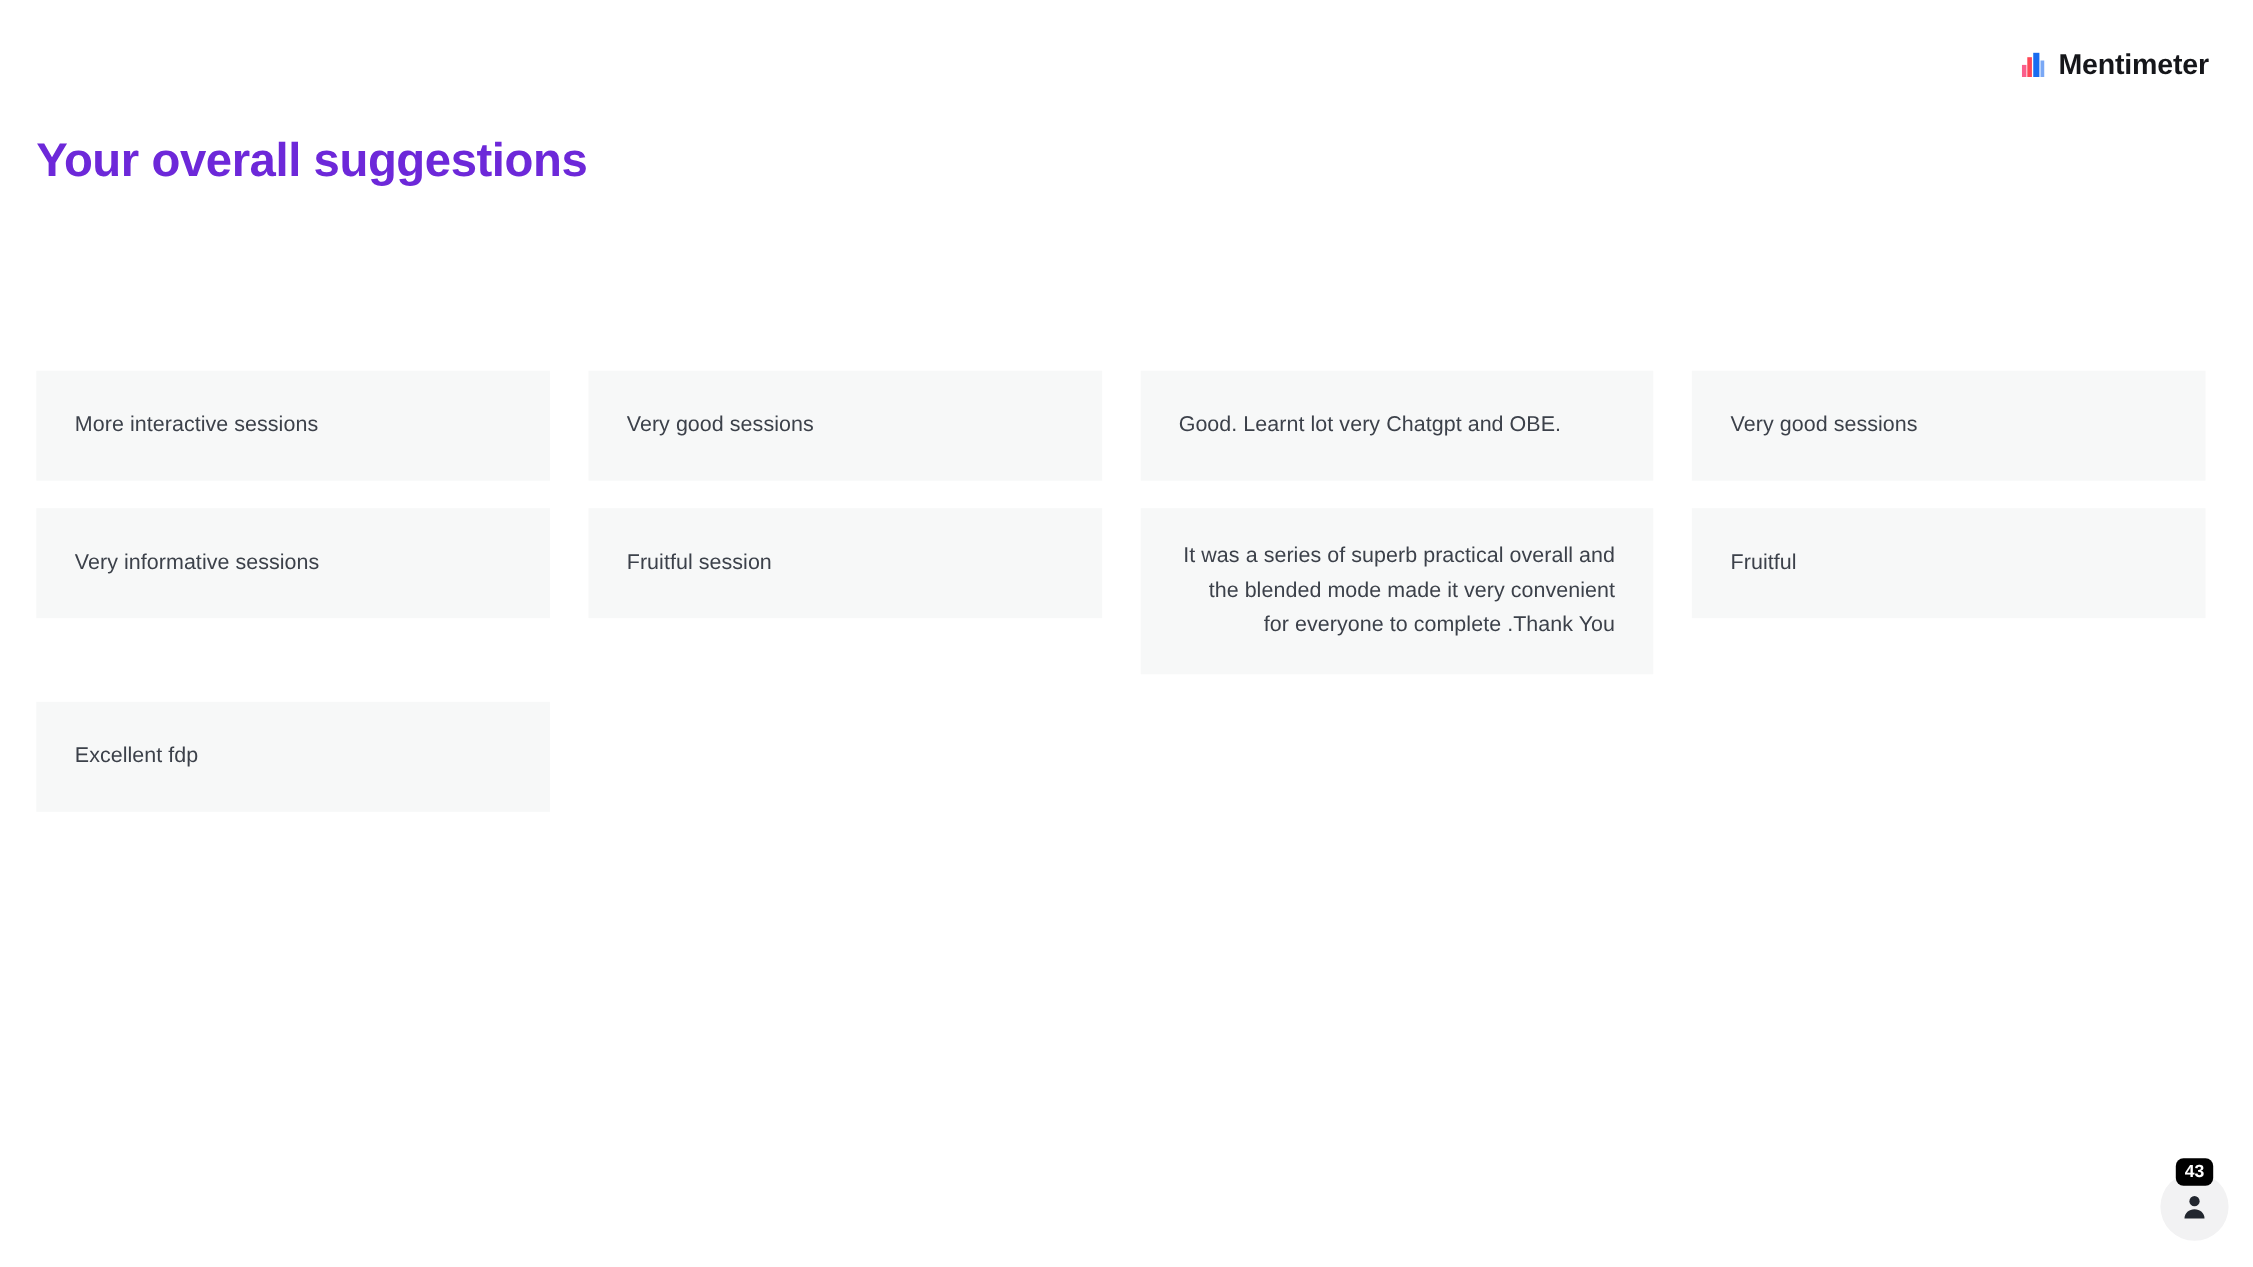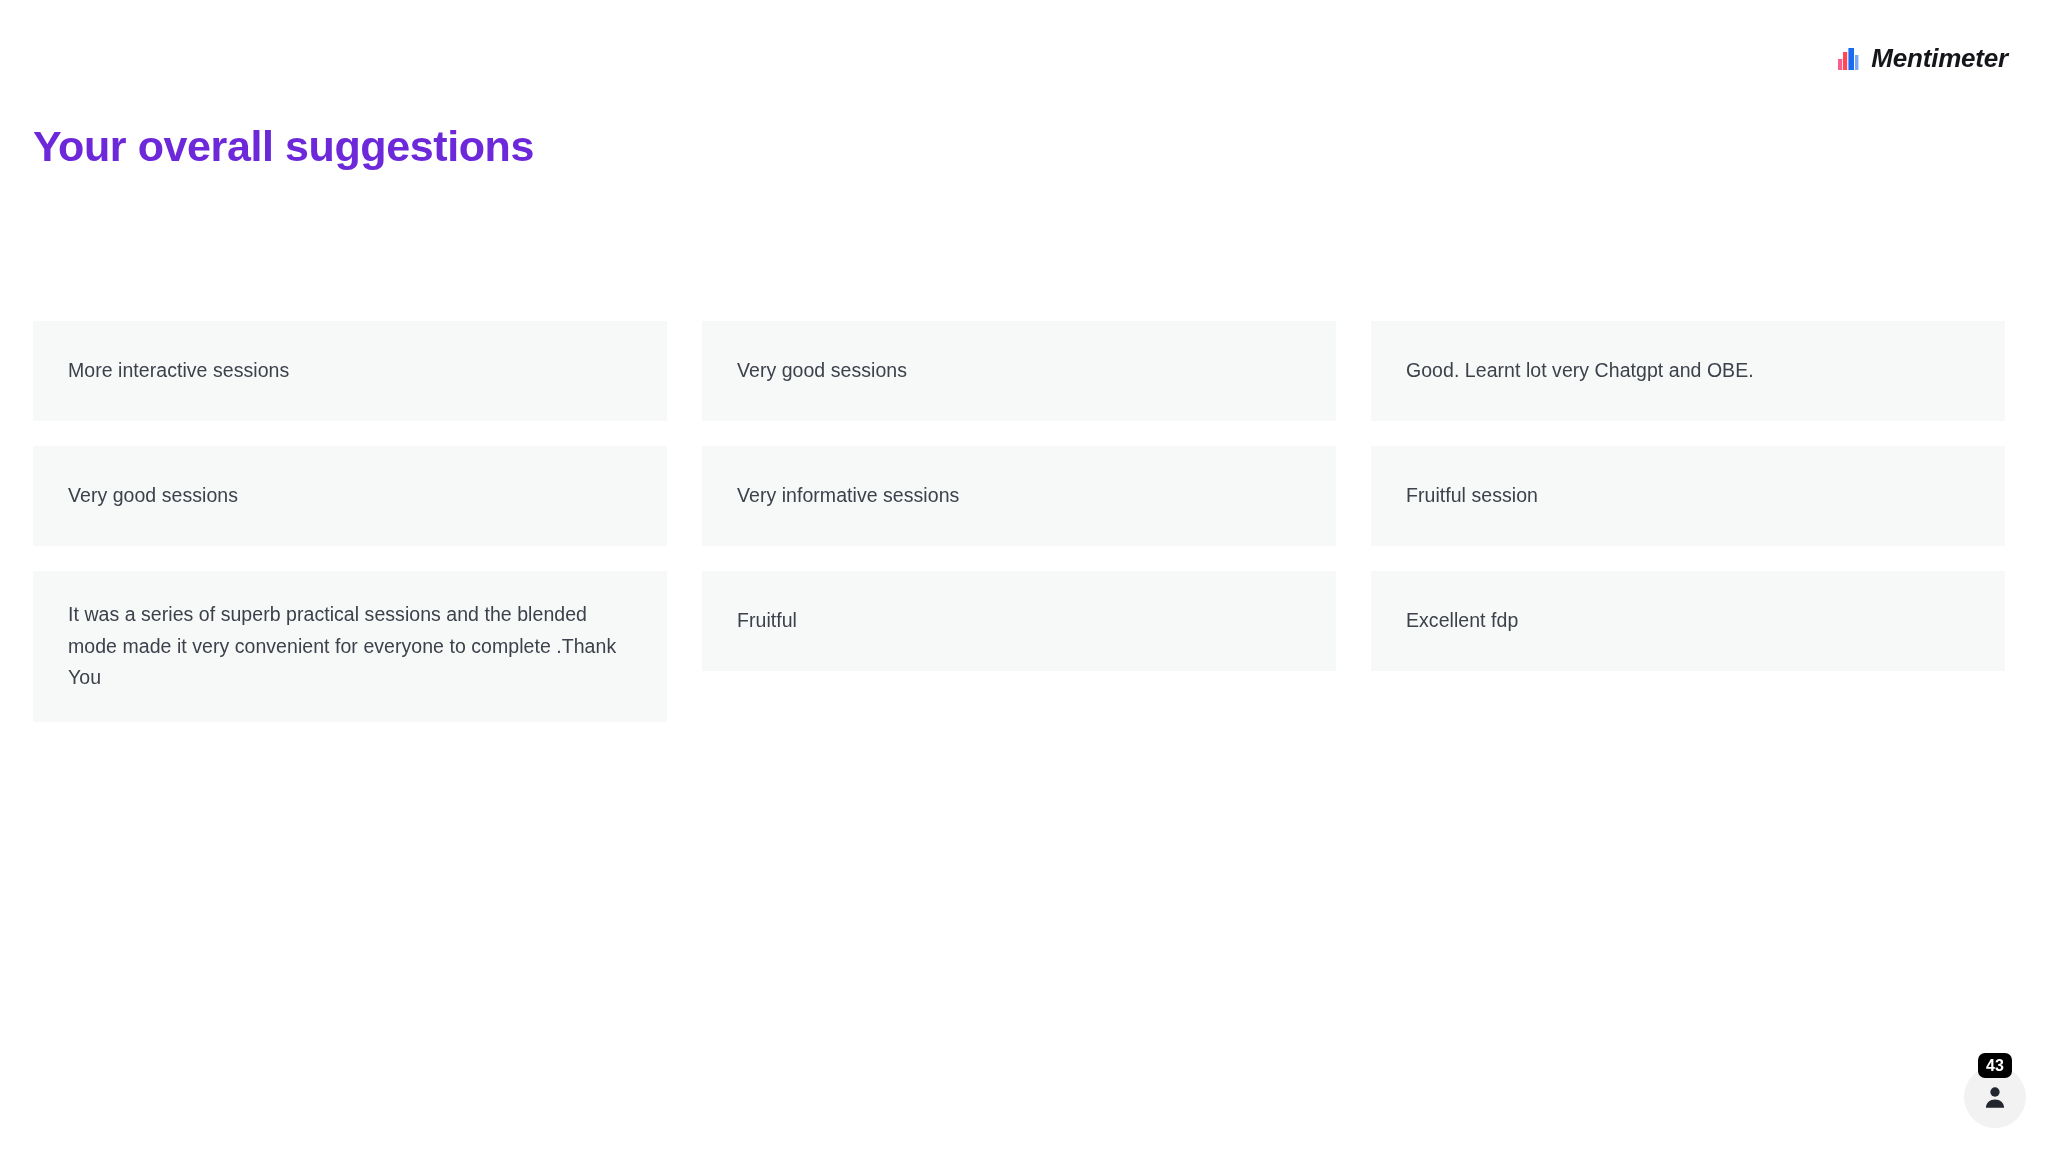--- a/index.html
+++ b/index.html
@@ -33,21 +33,20 @@
     display: block;
     width: 24px;
     height: 24px;
   }
   .brand-name {
     font-size: 26px;
     font-weight: 700;
     letter-spacing: -0.2px;
     color: #15161a;
     line-height: 1;
-    font-style: italic;
   }
 
   
   .heading {
     position: absolute;
     left: 33px;
     top: 122px;
     width: 1400px;
   }
   .heading-title {
@@ -63,27 +62,28 @@
     font-weight: 400;
     letter-spacing: -0.1px;
     color: #5c6066;
     line-height: 1.12;
   }
 
   
   .responses {
     position: absolute;
     left: 33px;
-    top: 321px;
+    top: 337px;
     width: 1972px;
     display: grid;
-    grid-template-columns: repeat(3, 1fr);
+    grid-template-columns: repeat(4, 1fr);
     column-gap: 35px;
     row-gap: 25px;
     align-items: start;
+    text-align: right;
   }
   .response-card {
     background: #f7f8f8;
     min-height: 100px;
     padding: 28px 35px;
     display: flex;
     align-items: center;
   }
   .response-card.tall {
     min-height: 144px;
@@ -174,21 +174,21 @@
       <div class="response-card">
         <div class="response-text">Very good sessions</div>
       </div>
       <div class="response-card">
         <div class="response-text">Very informative sessions</div>
       </div>
       <div class="response-card">
         <div class="response-text">Fruitful session</div>
       </div>
       <div class="response-card tall">
-        <div class="response-text">It was a series of superb practical sessions and the blended mode made it very convenient for everyone to complete .Thank You</div>
+        <div class="response-text">It was a series of superb practical overall and the blended mode made it very convenient for everyone to complete .Thank You</div>
       </div>
       <div class="response-card">
         <div class="response-text">Fruitful</div>
       </div>
       <div class="response-card">
         <div class="response-text">Excellent fdp</div>
       </div>
     </div>
 
   <div class="participants">

